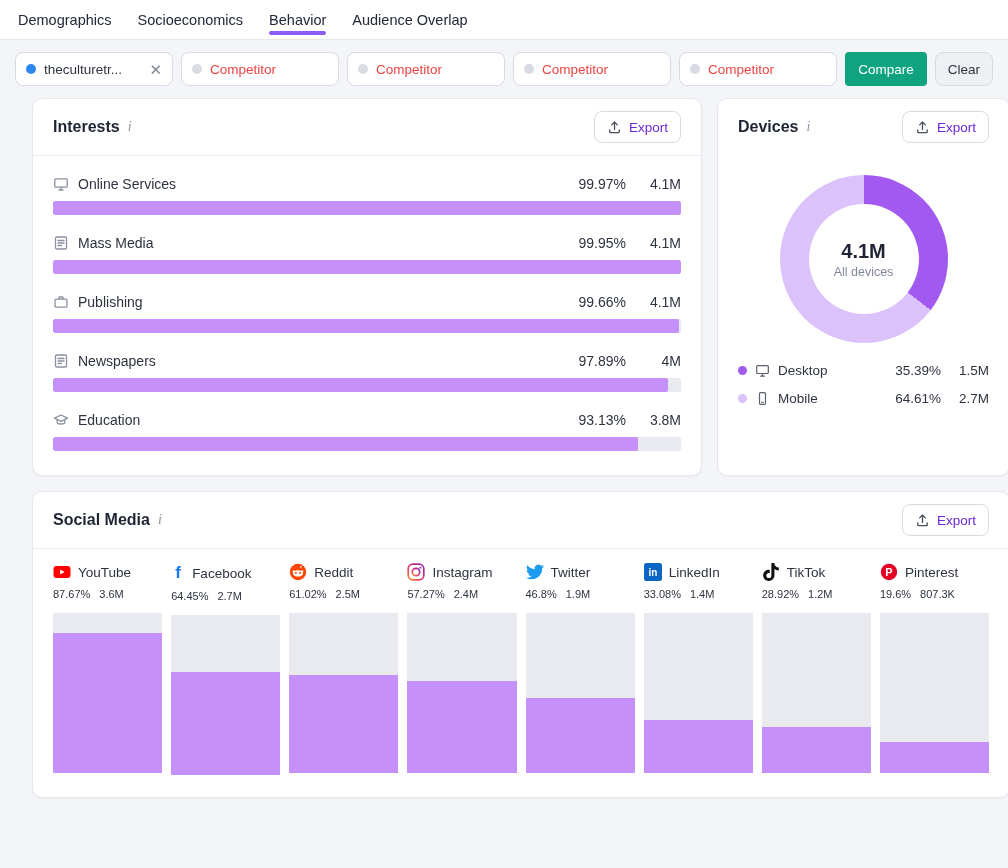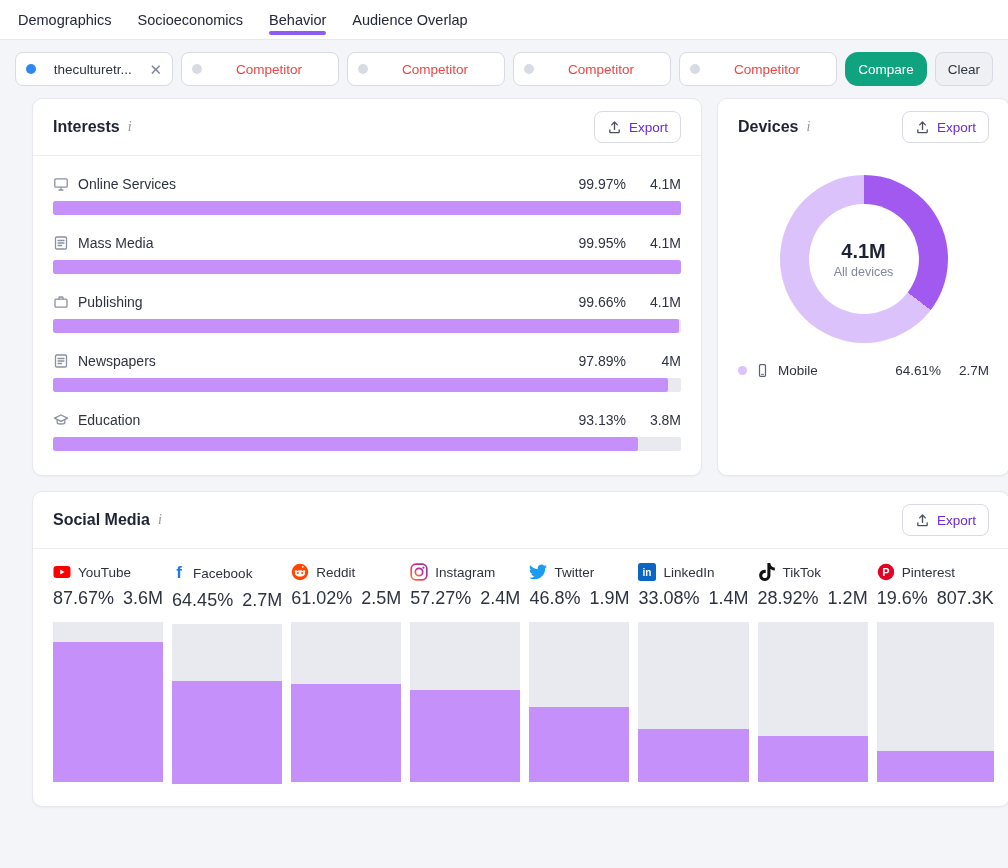--- a/index.html
+++ b/index.html
@@ -13,29 +13,29 @@
   .tabbar { background:#fff; display:flex; gap:26px; align-items:stretch;
     height:40px; padding:0 18px; border-bottom:1px solid #e6e8ee; }
   .tab { font-size:14.5px; color:#23283a; display:flex; align-items:center;
     position:relative; cursor:pointer; white-space:nowrap; }
   .tab.active::after { content:""; position:absolute; left:0; right:0; bottom:4px;
     height:4px; border-radius:2px; background:#8b5cf6; }
   
   .filterbar { display:flex; gap:8px; align-items:center; padding:12px 15px 10px; }
   .chip { flex:0 0 158px; display:flex; align-items:center; gap:8px; height:34px;
     background:#fff; border:1px solid #d8dbe4; border-radius:8px; padding:0 10px;
-    font-size:13.5px; cursor:pointer;text-align:center; }
+    font-size:13.5px; cursor:pointer; }
   .chip .dot { width:10px; height:10px; border-radius:50%; flex:0 0 auto; }
   .dot-blue { background:#2f88f0; }
   .dot-gray { background:#d8dbe3; }
   .chip-label { flex:1; overflow:hidden; white-space:nowrap; text-overflow:ellipsis; color:#2e3340; }
   .chip-placeholder { color:#ef4444; }
   .chip-close { color:#7e8492; font-size:15px; line-height:1; cursor:pointer; }
   .btn-compare { margin-left:auto; height:34px; padding:0 13px; background:#10a37f;
-    color:#fff; border:none; border-radius:13px; font-size:13.5px; cursor:pointer; }
+    color:#fff; border:none; border-radius:4px; font-size:13.5px; cursor:pointer; }
   .btn-clear { height:34px; padding:0 12px; background:#eef0f4; border:1px solid #d8dbe4;
     border-radius:8px; font-size:13.5px; color:#2e3340; cursor:pointer; }
   
   .main { padding:2px 32px 13px; display:grid; grid-template-columns:670px 293px; gap:15px; }
   .card { background:#fff; border:1px solid #e6e8ee; border-radius:10px;
     box-shadow:0 1px 2px rgba(27,31,43,.04); overflow:hidden; }
   .card-social { grid-column:1 / span 2; }
   .card-header { display:flex; align-items:center; padding:12px 20px; }
   .card-header.divided { border-bottom:1px solid #eceef3; }
   .card-title { font-size:16px; font-weight:700; color:#1e2433; }
@@ -61,21 +61,21 @@
     display:flex; flex-direction:column; align-items:center; justify-content:center; }
   .donut-value { font-size:20px; font-weight:700; color:#1e2433; }
   .donut-label { font-size:12.5px; color:#80879a; margin-top:2px; }
   .legend-row { display:flex; align-items:center; gap:8px; font-size:13.5px; margin-top:13px; }
   .legend-dot { width:9px; height:9px; border-radius:50%; flex:0 0 auto; }
   .legend-pct { margin-left:auto; width:52px; text-align:right; }
   .legend-val { width:40px; text-align:right; }
   
   .social-body { padding:14px 20px 22px; display:grid; grid-template-columns:repeat(8,1fr); gap:9px; }
   .sm-head { display:flex; align-items:center; gap:7px; font-size:13.5px; white-space:nowrap; }
-  .sm-stats { display:flex; gap:9px; font-size:18px; margin-top:7px; white-space:nowrap; }
+  .sm-stats { display:flex; gap:9px; font-size:11px; margin-top:7px; white-space:nowrap; }
   .sm-bar { margin-top:13px; height:160px; background:#e9e9f0; display:flex; align-items:flex-end; }
   .sm-fill { width:100%; background:#c690fa; }
   .icon16 { width:16px; height:16px; flex:0 0 auto; }
   .icon15 { width:15px; height:15px; flex:0 0 auto; }
   .icon18 { width:18px; height:18px; flex:0 0 auto; }
   .fb-f { color:#1877f2; font-weight:700; font-size:17px; width:14px; text-align:center; }
 </style>
 </head>
 <body>
 
@@ -230,20 +230,30 @@
     </div>
     <div class="devices-body">
       <div class="donut-wrap">
         <div class="donut-ring" style="background: conic-gradient(rgb(162, 89, 240) 0%, rgb(162, 89, 240) 35.39%, rgb(220, 194, 251) 35.39%, rgb(220, 194, 251) 100%);"></div>
         <div class="donut-hole">
           <span class="donut-value">4.1M</span>
           <span class="donut-label">All devices</span>
         </div>
       </div>
       <div class="legend-row">
+        <span class="legend-dot" style="background: rgb(162, 89, 240);"></span>
+        <svg class="icon15" viewBox="0 0 16 16" fill="none" stroke="#5b6170" stroke-width="1.3" stroke-linecap="round" stroke-linejoin="round">
+          <rect x="1.8" y="2.8" width="12.4" height="8.4" rx="1"></rect>
+            <path d="M6 14h4M8 11.5V14"></path>
+        </svg>
+        <span>Desktop</span>
+        <span class="legend-pct">35.39%</span>
+        <span class="legend-val">1.5M</span>
+      </div>
+      <div class="legend-row">
         <span class="legend-dot" style="background: rgb(220, 194, 251);"></span>
         <svg class="icon15" viewBox="0 0 16 16" fill="none" stroke="#5b6170" stroke-width="1.3" stroke-linecap="round" stroke-linejoin="round">
           <rect x="4.8" y="1.8" width="6.4" height="12.4" rx="1.2"></rect>
             <path d="M7 12h2"></path>
         </svg>
         <span>Mobile</span>
         <span class="legend-pct">64.61%</span>
         <span class="legend-val">2.7M</span>
       </div>
     </div>

